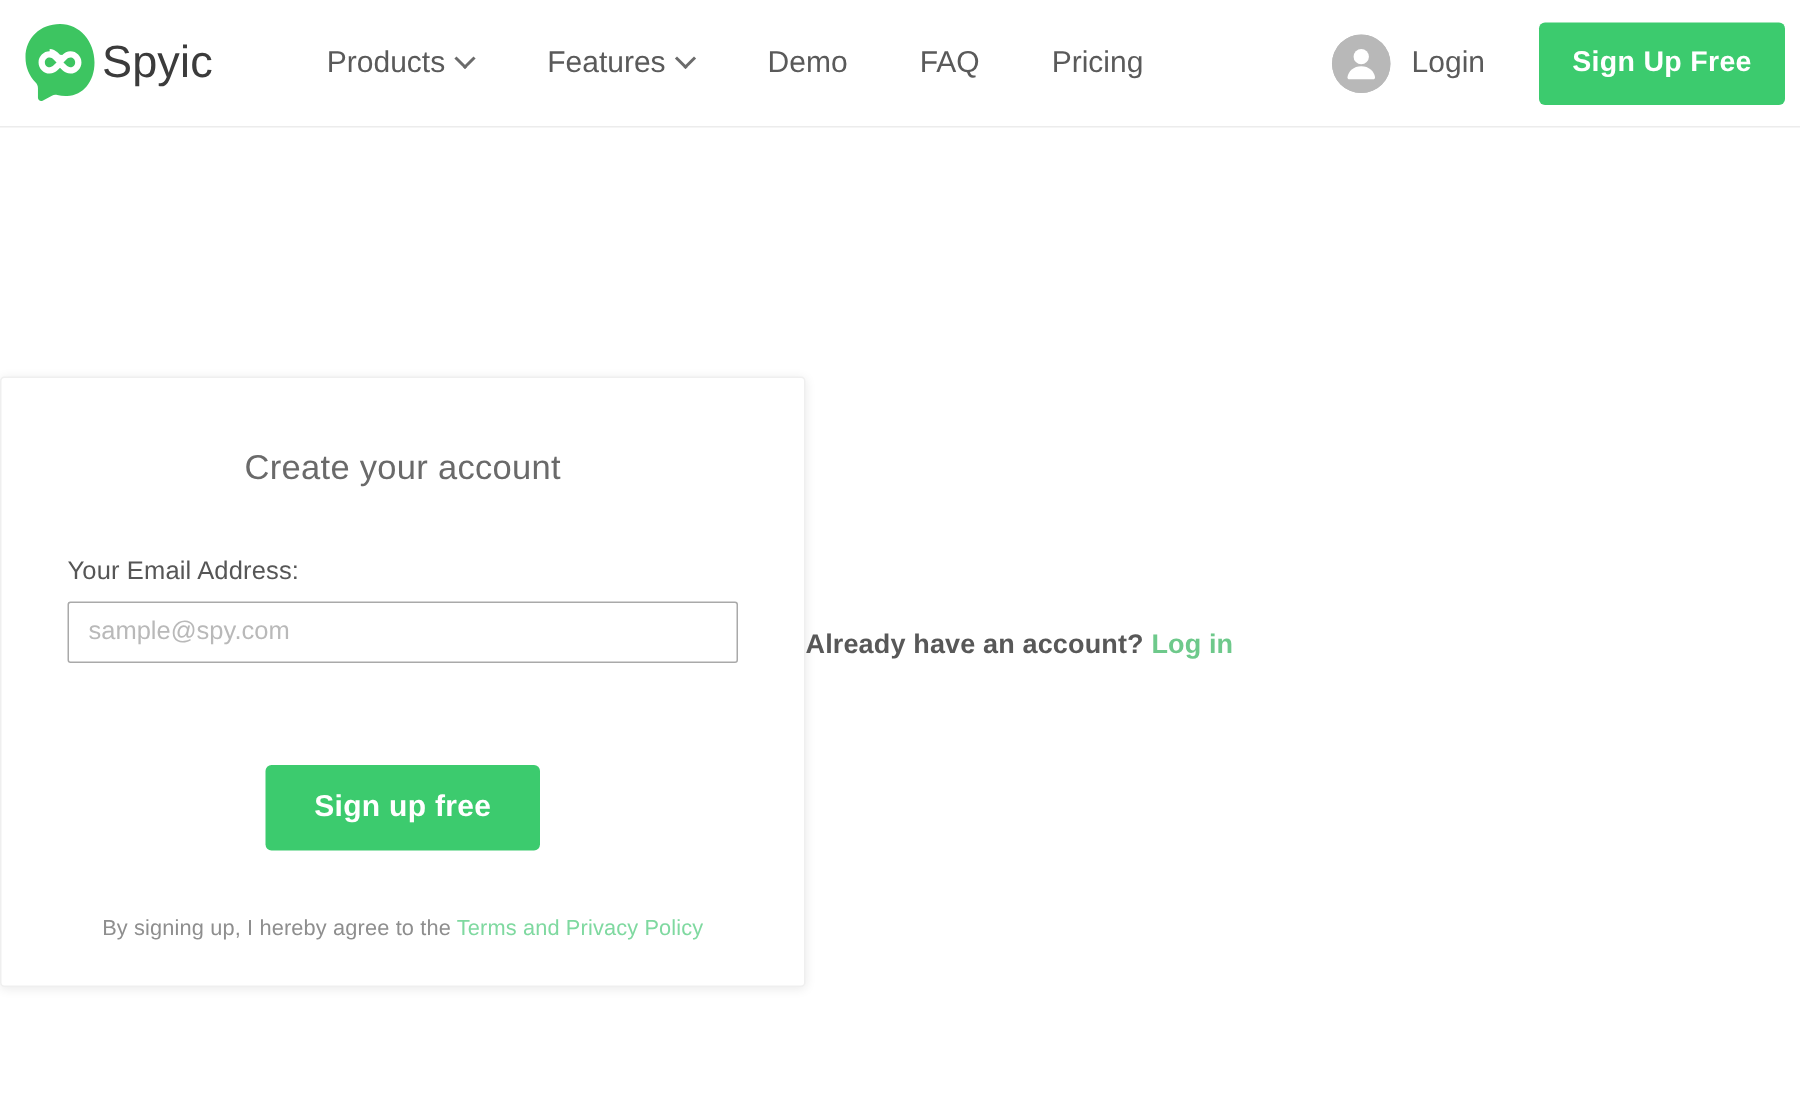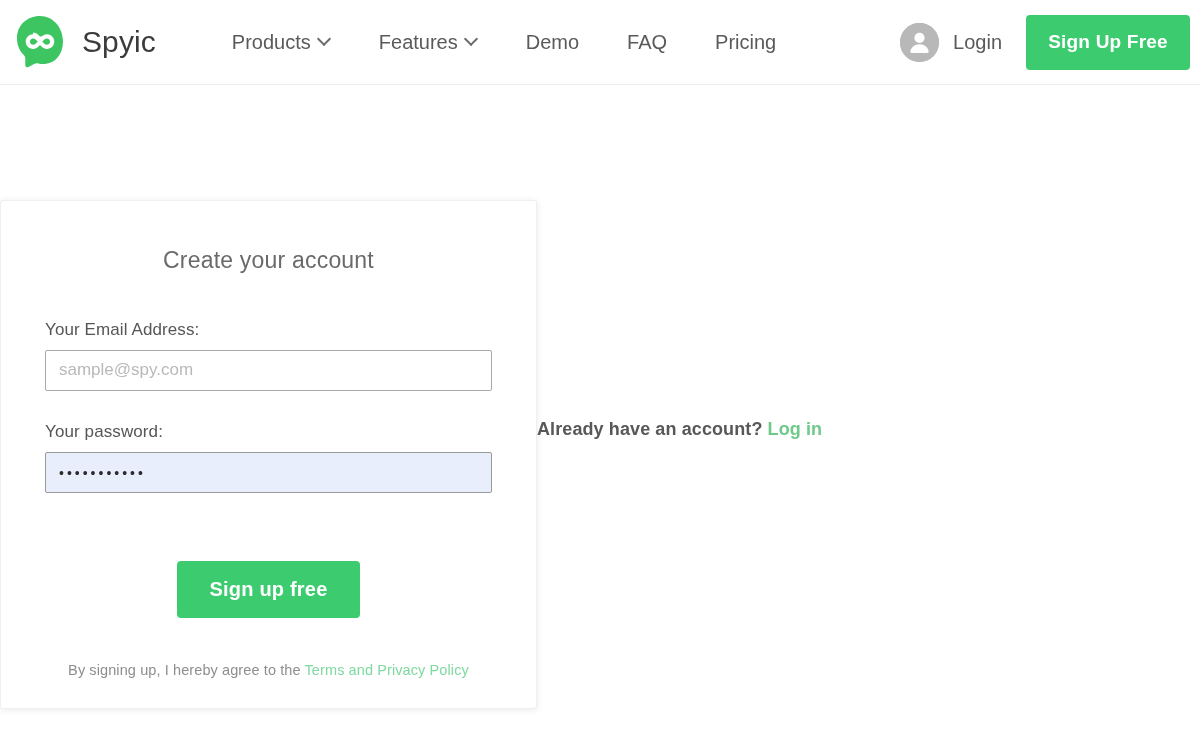--- a/index.html
+++ b/index.html
@@ -25,21 +25,20 @@
     border-bottom: 1px solid #ececec;
     display: flex;
     align-items: center;
     padding: 0 10px 0 12px;
     position: relative;
   }
 
   .brand {
     display: flex;
     align-items: center;
-    gap: 14px;
     margin-right: 52px;
   }
 
   .brand-logo {
     width: 56px;
     height: 56px;
     flex: 0 0 56px;
     position: relative;
     display: block;
   }
@@ -84,21 +83,21 @@
     width: 8px; height: 8px;
     border-right: 2px solid #6b6b6b;
     border-bottom: 2px solid #6b6b6b;
     transform: rotate(45deg);
   }
 
   .header-right {
     margin-left: auto;
     display: flex;
     align-items: center;
-    gap: 0;
+    gap: 12px;
     justify-content: flex-end;
   }
 
   .login-link {
     display: flex;
     align-items: center;
     gap: 14px;
     font-size: 20px;
     color: #5a5a5a;
     cursor: pointer;
@@ -310,24 +309,20 @@
 
   <section class="signup-card">
 
     <h1 class="card-title">Create your account</h1>
 
     <div class="field-group">
       <label class="field-label">Your Email Address:</label>
       <input class="text-input" type="email" placeholder="sample@spy.com" style="">
     </div>
 
-    <div class="field-group password-group">
-      <label class="field-label">Your password:</label>
-      <input class="text-input autofilled" type="text" value="•••••••••••" style="">
-    </div>
 
     <div class="submit-row">
       <button class="submit-btn">Sign up free</button>
     </div>
 
     <p class="terms-line">
       <span>By signing up, I hereby agree to the</span>
       <a class="terms-link">Terms and Privacy Policy</a>
     </p>
 

